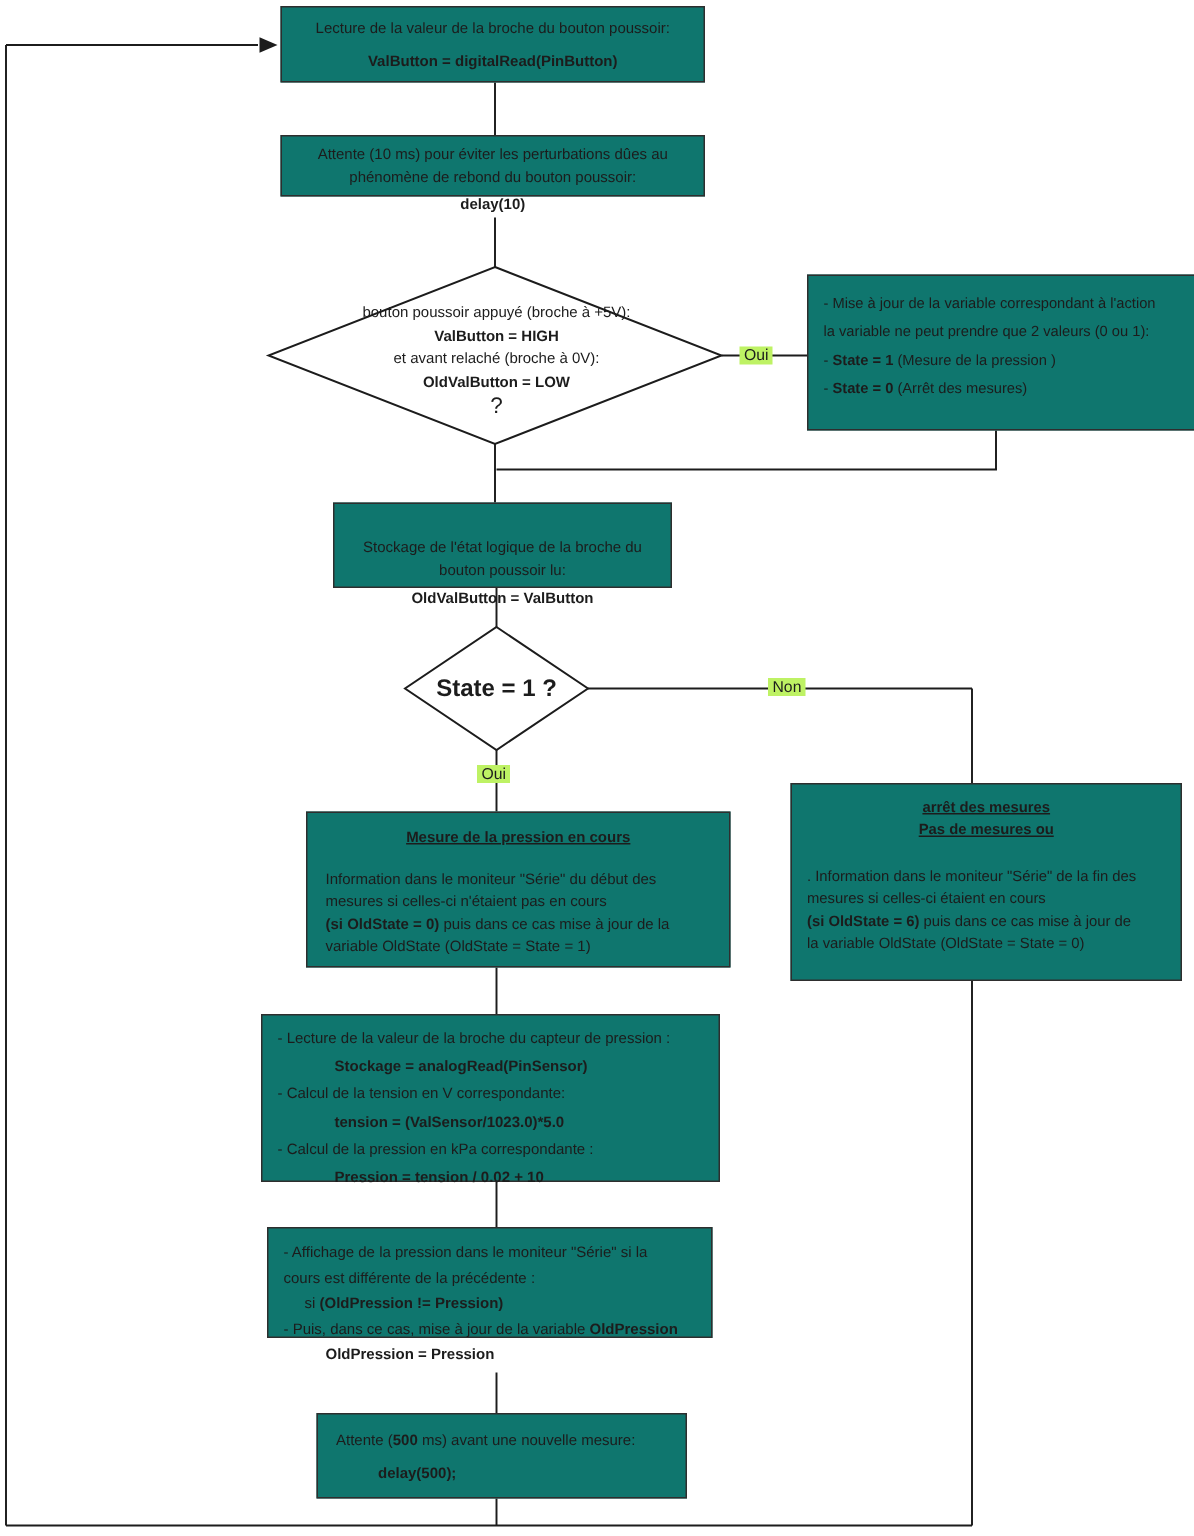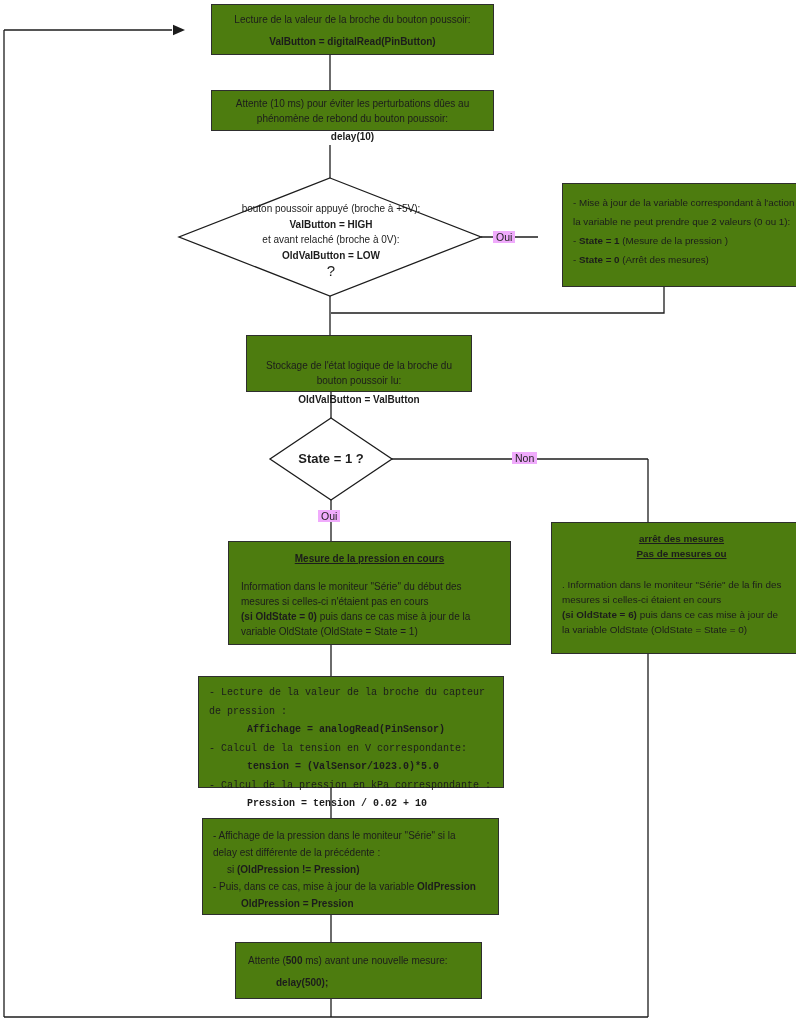--- a/index.html
+++ b/index.html
@@ -3,41 +3,41 @@
 <meta charset="utf-8">
 <style>
   html,body{margin:0;padding:0;background:#ffffff;}
   #stage{
     position:relative;width:796px;height:1024px;background:#ffffff;
     font-family:"Liberation Sans","DejaVu Sans",sans-serif;color:#1c1c1c;
     overflow:hidden;
   }
   #wires{position:absolute;left:0;top:0;z-index:0;}
   .box{
-    position:absolute;box-sizing:border-box;background:#4d7c0f;
-    border:1.5px solid #2e2e2e;z-index:2;font-size:10px;line-height:15px;margin-left:24px;
+    position:absolute;box-sizing:border-box;background:#0f766e;
+    border:1.5px solid #2e2e2e;z-index:2;font-size:10px;line-height:15px;
   }
   .center{text-align:center;}
   .b{font-weight:bold;}
   .u{text-decoration:underline;}
   .dtext{position:absolute;z-index:2;text-align:center;}
   .lbl{
-    position:absolute;z-index:3;background:#f0abfc;padding:0 3px;
+    position:absolute;z-index:3;background:#bef264;padding:0 3px;
     font-size:10.5px;line-height:12px;color:#1c1c1c;text-align:right;
   }
   .pad{padding:7px 10px;}
   .codeline{font-weight:bold;}
   .q{font-size:15px;line-height:16px;}
   .indent{padding-left:38px;}
   .indent-sm{padding-left:14px;}
   .indent-md{padding-left:28px;}
   .gap-top{margin-top:7px;}
   .lh19 p{margin:0;line-height:19px;}
   .lh15 p{margin:0;line-height:15px;}
-  .lh18 p{margin:0;line-height:18.5px;font-family:Liberation Mono, monospace;}
+  .lh18 p{margin:0;line-height:18.5px;}
   .lh17 p{margin:0;line-height:17px;}
   p{margin:0;}
 </style>
 </head>
 <body>
 
 <div id="stage">
 
   <svg id="wires" width="796" height="1024" viewBox="0 0 796 1024">
     <g stroke="#1c1c1c" stroke-width="1.3" fill="none">
@@ -94,21 +94,21 @@
     <p><span>- </span><span class="b">State = 1</span><span> (Mesure de la pression )</span></p>
     <p><span>- </span><span class="b">State = 0</span><span> (Arrêt des mesures)</span></p>
   </div>
 
   <div class="box center" style="left:222px;top:335px;width:226px;height:57px;padding-top:22px;">
     <p>Stockage de l'état logique de la broche du</p>
     <p>bouton poussoir lu:</p>
     <p class="codeline" style="margin-top:4px;">OldValButton = ValButton</p>
   </div>
 
-  <div class="dtext b" style="left:271px;top:451px;width:120px;font-size:13px;">State = 1 ?</div>
+  <div class="dtext b" style="left:271px;top:451px;width:120px;font-size:16px;">State = 1 ?</div>
 
   <div class="lbl" style="left:493px;top:231px;">Oui</div>
   <div class="lbl" style="left:512px;top:452px;">Non</div>
   <div class="lbl" style="left:318px;top:510px;">Oui</div>
 
   <div class="box lh15" style="left:204px;top:541px;width:283px;height:104px;padding:9px 12px;">
     <p class="center b u">Mesure de la pression en cours</p>
     <div style="margin-top:13px;">
       <p>Information dans le moniteur "Série" du début des</p>
       <p>mesures si celles-ci n'étaient pas en cours</p>
@@ -123,30 +123,30 @@
     <div style="margin-top:16px;">
       <p>. Information dans le moniteur "Série" de la fin des</p>
       <p>mesures si celles-ci étaient en cours</p>
       <p><span class="b">(si OldState = 6)</span><span>  puis dans ce cas mise à jour de</span></p>
       <p>la variable OldState (OldState = State = 0)</p>
     </div>
   </div>
 
   <div class="box lh18" style="left:174px;top:676px;width:306px;height:112px;padding:7px 10px;">
     <p>- Lecture de la valeur de la broche du capteur de pression :</p>
-    <p class="b indent">Affichage = analogRead(PinSensor)</p>
+    <p class="b indent">Stockage = analogRead(PinSensor)</p>
     <p>- Calcul de la tension en V correspondante:</p>
     <p class="b indent">tension = (ValSensor/1023.0)*5.0</p>
     <p>- Calcul de la pression en kPa correspondante :</p>
     <p class="b indent">Pression = tension / 0.02 + 10</p>
   </div>
 
-  <div class="box lh17" style="left:178px;top:818px;width:297px;height:97px;padding:8px 10px;">
+  <div class="box lh17" style="left:178px;top:818px;width:297px;height:74px;padding:8px 10px;">
     <p>- Affichage de la pression dans le moniteur "Série" si la</p>
-    <p>delay est différente de la précédente :</p>
+    <p>cours est différente de la précédente :</p>
     <p class="indent-sm"><span>si </span><span class="b">(OldPression != Pression)</span></p>
     <p><span>- Puis, dans ce cas, mise à jour de la variable </span><span class="b">OldPression</span></p>
     <p class="b indent-md">OldPression = Pression</p>
   </div>
 
   <div class="box" style="left:211px;top:942px;width:247px;height:57px;padding:10px 12px;">
     <p><span>Attente (</span><span class="b">500</span><span> ms) avant une nouvelle mesure:</span></p>
     <p class="b indent-md" style="margin-top:7px;">delay(500);</p>
   </div>
 

